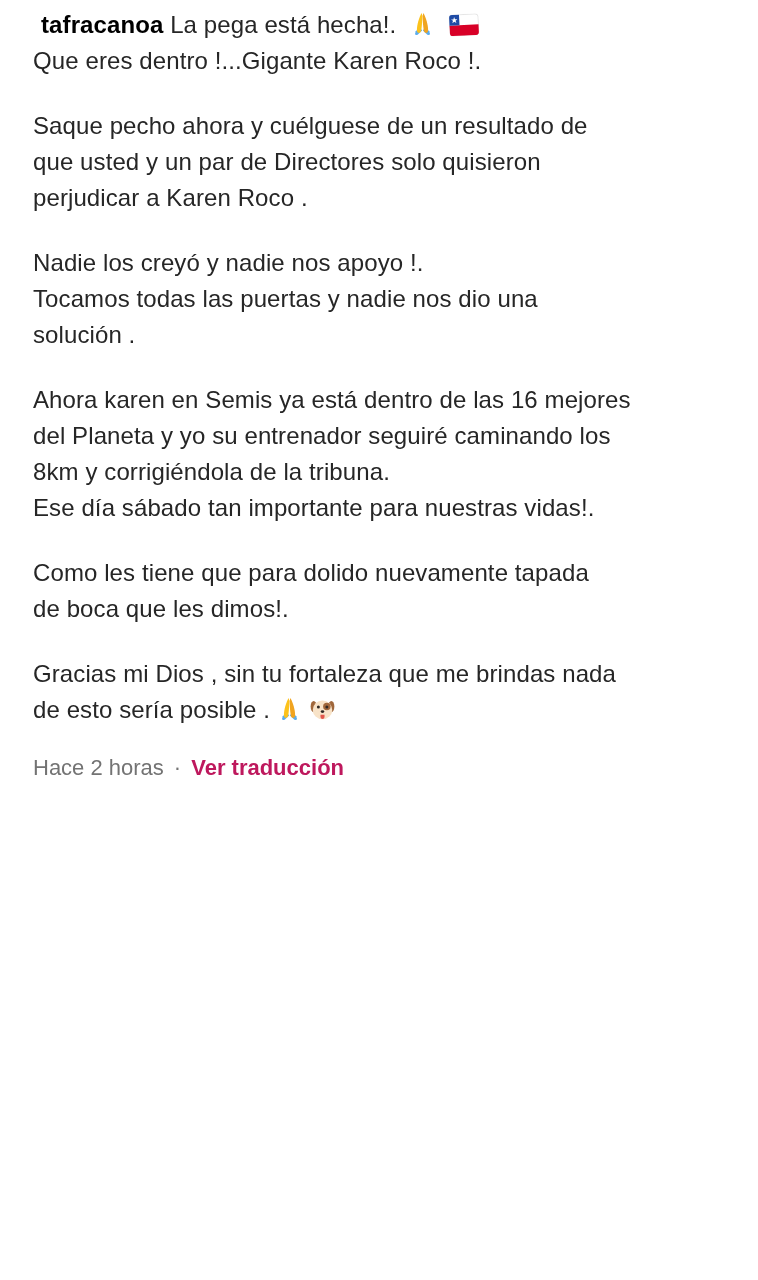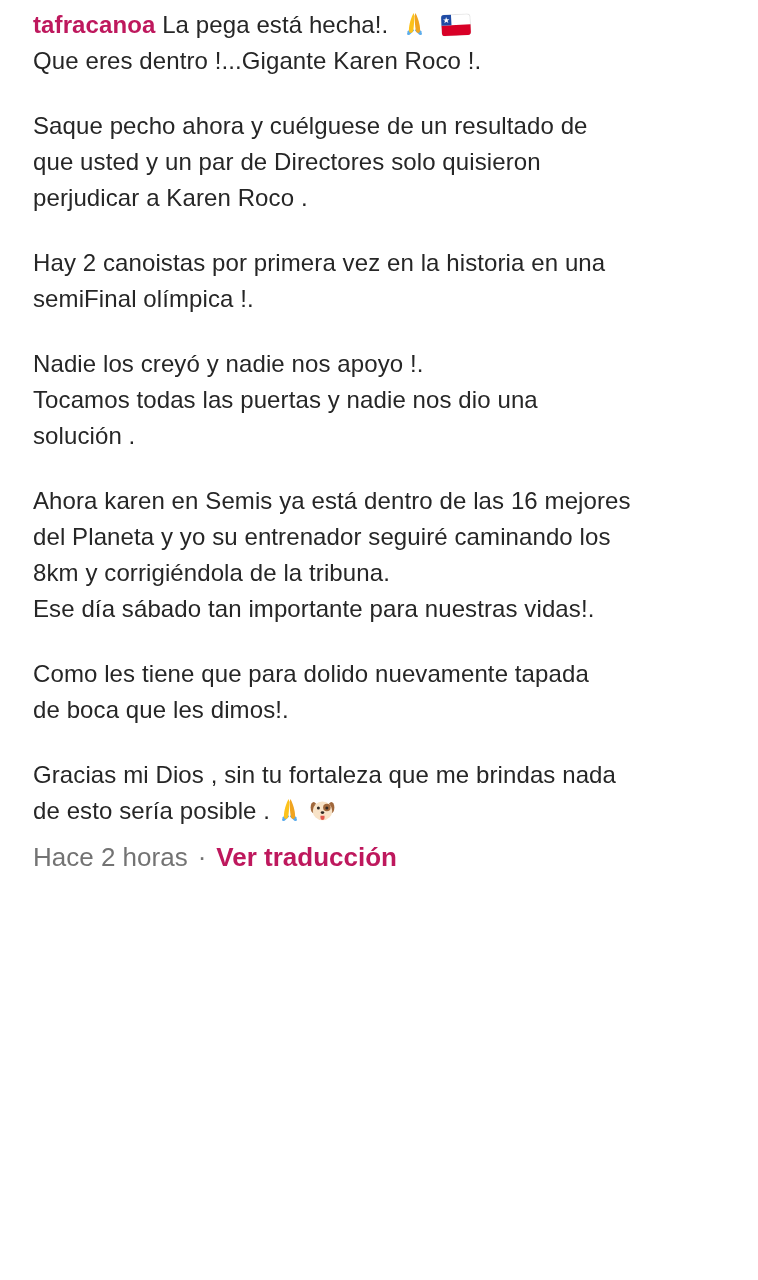--- a/index.html
+++ b/index.html
@@ -29,37 +29,38 @@
     margin-bottom: 12px;
   }
   .pre {
     white-space: pre-line;
   }
   .line {
     display: block;
   }
   .username {
     font-weight: 700;
-    color: #be185d;
+    color: #000000;
     cursor: pointer;
+    margin-left: 8px;
   }
   .emoji {
     display: inline-block;
     vertical-align: -5px;
     margin-left: 6px;
   }
   .emoji svg {
     display: block;
   }
   .emoji.flag {
     vertical-align: -3px;
   }
   .footer {
-    margin-top: 13px;
-    font-size: 26px;
+    margin-top: 27px;
+    font-size: 22px;
     color: #737373;
     display: flex;
     align-items: flex-start;
   }
   .dot {
     margin: 0 10px;
   }
   .translate {
     color: #be185d;
     font-weight: 600;
@@ -92,22 +93,20 @@
             <path d="M5.5 2.6 L6.3 4.9 L8.7 4.9 L6.8 6.3 L7.5 8.6 L5.5 7.2 L3.5 8.6 L4.2 6.3 L2.3 4.9 L4.7 4.9 Z" fill="#ffffff"></path>
           </svg>
         </span>
       </span>
       <span class="line">Que eres dentro !...Gigante Karen Roco !.</span>
     </p>
 
     <p class="para pre">Saque pecho ahora y cuélguese de un resultado de
 que usted y un par de Directores solo quisieron
 perjudicar a Karen Roco .</p>
-    <p class="para pre">Hay 2 canoistas por primera vez en la historia en una
-semiFinal olímpica !.</p>
     <p class="para pre">Nadie los creyó y nadie nos apoyo !.
 Tocamos todas las puertas y nadie nos dio una
 solución .</p>
     <p class="para pre">Ahora karen en Semis ya está dentro de las 16 mejores
 del Planeta y yo su entrenador seguiré caminando los
 8km y corrigiéndola de la tribuna.
 Ese día sábado tan importante para nuestras vidas!.</p>
     <p class="para pre">Como les tiene que para dolido nuevamente tapada
 de boca que les dimos!.</p>
 

